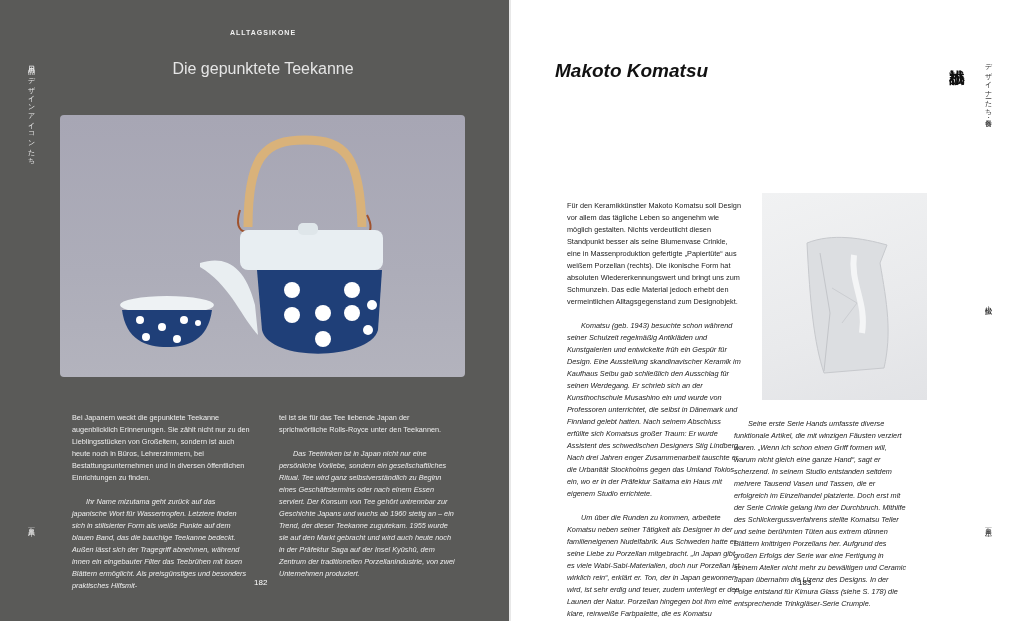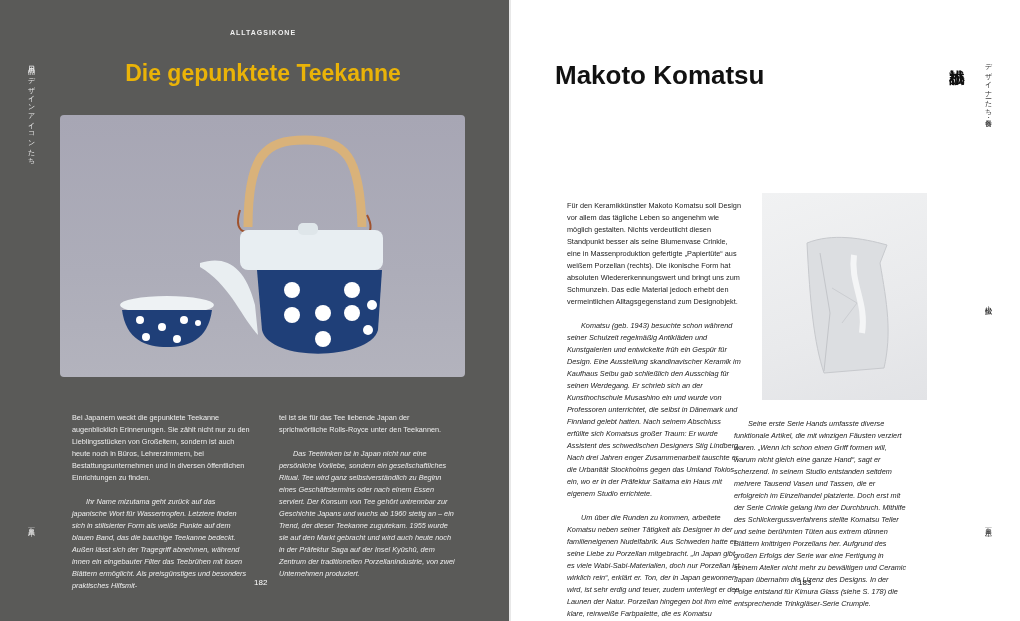--- a/index.html
+++ b/index.html
@@ -2,34 +2,34 @@
 <html><head>
 <meta charset="utf-8">
 <style>
   html, body { margin:0; padding:0; }
   body { width:1020px; height:621px; position:relative; overflow:hidden; font-family:"Liberation Sans", sans-serif; }
   .page { position:absolute; top:0; height:621px; }
   .left { left:0; width:510px; background:#5a5a58; color:#f2f2f2; }
   .gutter { position:absolute; left:509px; top:0; width:2px; height:621px; background:#e8e8e8; }
   .right { left:511px; width:509px; background:#ffffff; color:#111; }
   .kicker { position:absolute; top:29px; left:0; width:526px; text-align:center; font-size:7px; font-weight:bold; letter-spacing:1px; color:#f0f0f0; }
-  .title-l { position:absolute; top:60px; left:0; width:526px; text-align:center; font-size:23px; font-weight:bold; color:#eab308; }
+  .title-l { position:absolute; top:60px; left:0; width:526px; text-align:center; font-size:16px; font-weight:normal; color:#e5e5e5; }
   .vert { position:absolute; writing-mode:vertical-rl; font-size:7px; letter-spacing:1px; font-family:"DejaVu Sans", sans-serif; }
   .vert-l-top { left:26px; top:60px; color:#e8e8e8; }
   .vert-l-bot { left:26px; top:522px; color:#e8e8e8; }
   .photo-teapot { position:absolute; left:60px; top:115px; width:405px; height:262px; border-radius:4px; background:linear-gradient(180deg,#a7a6b4 0%,#adadb9 60%,#b3b3bd 100%); overflow:hidden; }
   .col { position:absolute; font-size:7.3px; line-height:12px; }
   .col p { margin:12px; }
   .ind { text-indent:14px;font-style:italic; }
   .col-l1 { left:60px; top:400px; width:202px; color:#efefef; }
   .col-l2 { left:267px; top:400px; width:202px; color:#efefef; }
   .pnum { position:absolute; top:578px; font-size:8px; font-weight:normal; }
   .pnum-l { left:254px; color:#fff; }
   .pnum-r { left:750px; color:#111;margin-left:48px; }
-  .title-r { position:absolute; top:60px; left:555px; font-size:26px; font-weight:bold; color:#111; }
+  .title-r { position:absolute; top:60px; left:555px; font-size:19px; font-weight:bold; color:#111;font-style:italic; }
   .kanji { position:absolute; left:948px; top:58px; font-size:15px; font-weight:bold; line-height:18px; writing-mode:vertical-rl; font-family:"DejaVu Sans", sans-serif; color:#111; }
   .vert-r-top { left:983px; top:58px; color:#333; }
   .vert-r-mid { left:983px; top:300px; color:#333; }
   .vert-r-bot { left:983px; top:522px; color:#333; }
   .col-r1 { left:555px; top:188px; width:199px; color:#222; }
   .col-r2 { left:722px; top:406px; width:198px; color:#222; }
   .photo-bag { position:absolute; left:762px; top:193px; width:165px; height:207px; background:linear-gradient(160deg,#f1f2f3 0%,#e9eaec 60%,#e2e3e6 100%); }
 </style>
 </head>
 <body>

